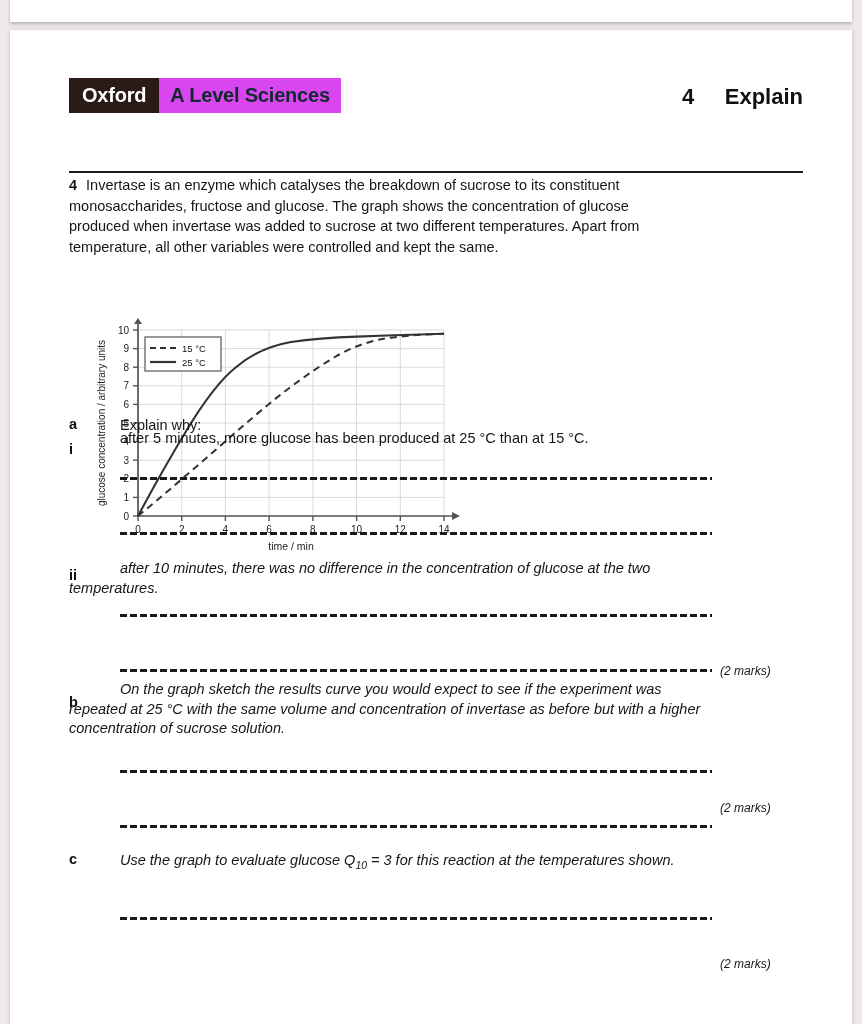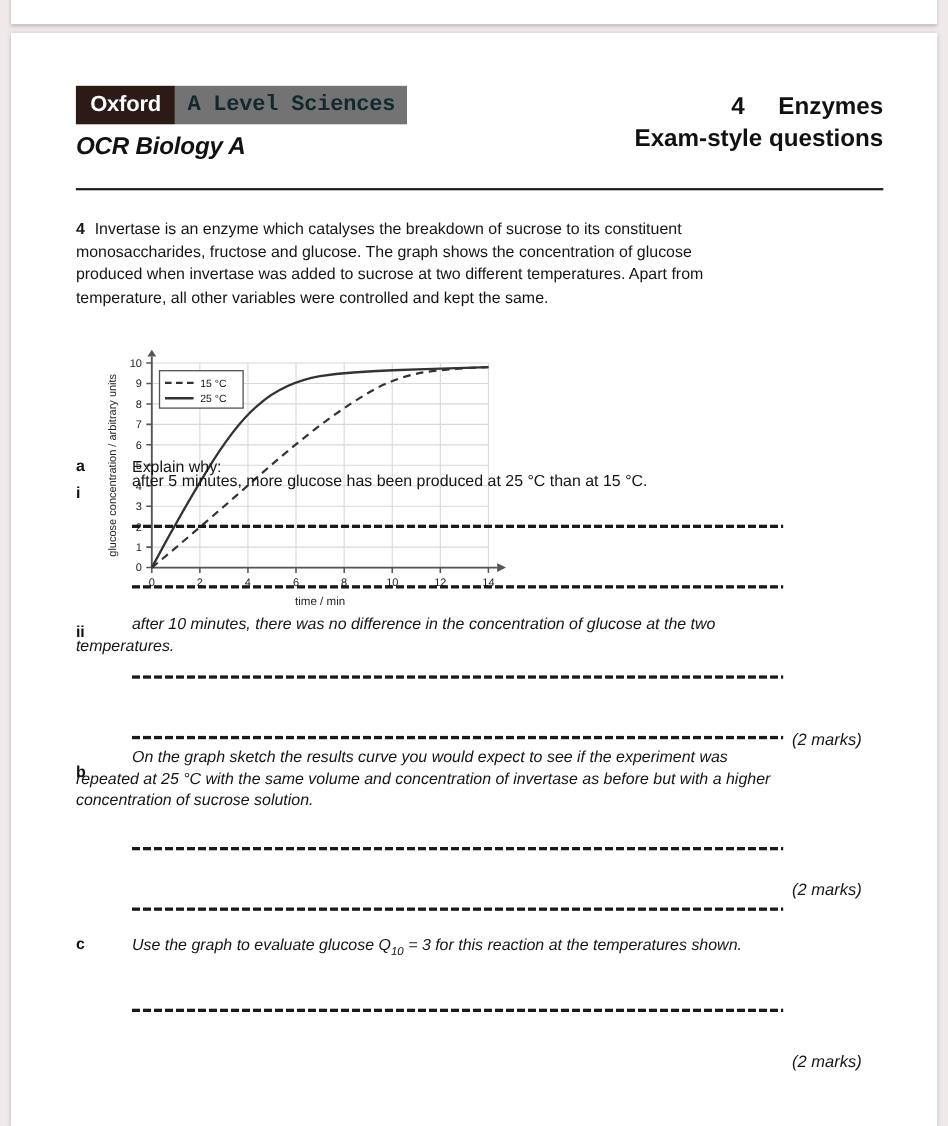--- a/index.html
+++ b/index.html
@@ -56,26 +56,25 @@
   }
   .logo-oxford {
     background: #2b1a16;
     color: #ffffff;
     padding: 0 13px;
     display: flex;
     align-items: center;
     font-style: normal;
   }
   .logo-alevel {
-    background: #737373;
+    background: #d946ef;
     color: #10282e;
     padding: 0 11px;
     display: flex;
     align-items: center;
-    font-family: Liberation Mono, monospace;
   }
   .subject {
     position: absolute;
     left: 59px;
     top: 90px;
     font-size: 22px;
     font-style: italic;
     font-weight: bold;
     color: #111;
     letter-spacing: -0.2px;
@@ -106,21 +105,21 @@
   .content {
     position: absolute;
     left: 0;
     top: 145px;
     right: 0;
     bottom: 0;
   }
   .intro {
     position: absolute;
     left: 59px;
-    top: 24px;
+    top: 0;
     width: 600px;
     font-size: 14.5px;
     line-height: 20.5px;
     color: #151515;
   }
   .intro .qnum {
     font-weight: bold;
     margin-right: 9px;
   }
 
@@ -160,46 +159,44 @@
     width: 592px;
     height: 3px;
     background-image: repeating-linear-gradient(
       to right,
       #1a1a1a 0px, #1a1a1a 7px,
       rgba(0,0,0,0) 7px, rgba(0,0,0,0) 10px);
   }
   .marks {
     position: absolute;
     left: 710px;
-    font-size: 15px;
+    font-size: 12px;
     font-style: italic;
     color: #151515;
     white-space: nowrap;
   }
   sub { font-size: 0.72em; }
 </style>
 </head>
 <body>
 
 <div class="page-above"></div>
 
 <div class="page">
 
   <div class="header">
 
     <div class="logo">
       <span class="logo-oxford">Oxford</span>
       <span class="logo-alevel">A Level Sciences</span>
     </div>
 
-    <div class="subject">OCR Biology A</div>
 
     <div class="head-right">
-      <div class="topline"><span>4</span>&nbsp;&nbsp;&nbsp;&nbsp;&nbsp;<span>Enzymes</span></div>
-      <div>Exam-style questions</div>
+      <div class="topline"><span>4</span>&nbsp;&nbsp;&nbsp;&nbsp;&nbsp;<span>Explain</span></div>
     </div>
 
     <div class="rule"></div>
   </div>
 
   <div class="content">
 
     <div class="intro"><span class="qnum">4</span><span>Invertase is an enzyme which catalyses the breakdown of sucrose to its constituent monosaccharides, fructose and glucose. The graph shows the concentration of glucose produced when invertase was added to sucrose at two different temperatures. Apart from temperature, all other variables were controlled and kept the same.</span></div>
 
     <div class="figure">

